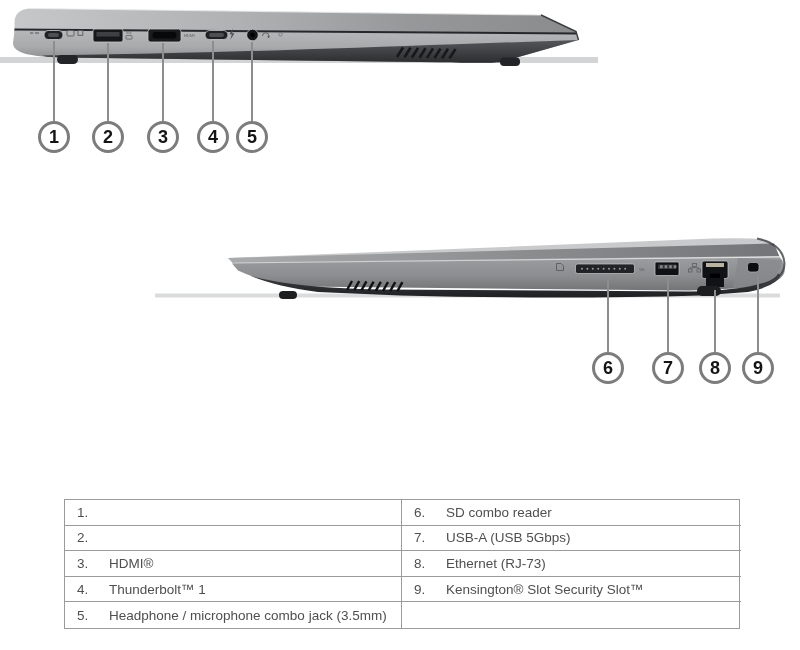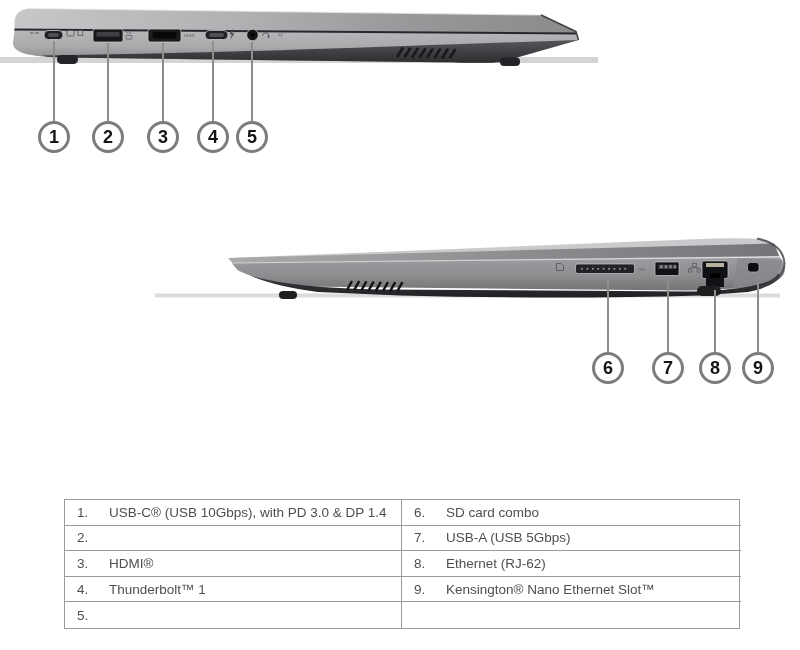--- a/index.html
+++ b/index.html
@@ -211,51 +211,51 @@
     <div class="callout-line" style="left:757px;top:275px;height:77px"></div>
     <div class="callout-circle" style="left:592px;top:352px">6</div>
     <div class="callout-circle" style="left:652px;top:352px">7</div>
     <div class="callout-circle" style="left:699px;top:352px">8</div>
     <div class="callout-circle" style="left:742px;top:352px">9</div>
   </div>
 
   <div class="ports-table">
     <div class="cell left">
         <span class="num">1.</span>
-        <span class="txt">USB-C® (USB 10Gbps), with PD 3.0 &amp; DP 1.4</span>
       </div>
     <div class="cell right">
         <span class="num">6.</span>
-        <span class="txt">SD card combo</span>
+        <span class="txt">SD combo reader</span>
       </div>
     <div class="cell left">
         <span class="num">2.</span>
       </div>
     <div class="cell right">
         <span class="num">7.</span>
         <span class="txt">USB-A (USB 5Gbps)</span>
       </div>
     <div class="cell left">
         <span class="num">3.</span>
         <span class="txt">HDMI®</span>
       </div>
     <div class="cell right">
         <span class="num">8.</span>
-        <span class="txt">Ethernet (RJ-62)</span>
+        <span class="txt">Ethernet (RJ-73)</span>
       </div>
     <div class="cell left">
         <span class="num">4.</span>
         <span class="txt">Thunderbolt™ 1</span>
       </div>
     <div class="cell right">
         <span class="num">9.</span>
-        <span class="txt">Kensington® Nano Ethernet Slot™</span>
+        <span class="txt">Kensington® Slot Security Slot™</span>
       </div>
     <div class="cell left last">
         <span class="num">5.</span>
+        <span class="txt">Headphone / microphone combo jack (3.5mm)</span>
       </div>
     <div class="cell right last">
         <span class="num"></span>
         <span class="txt"></span>
       </div>
   </div>
 
 </div>
 
 </body></html>

